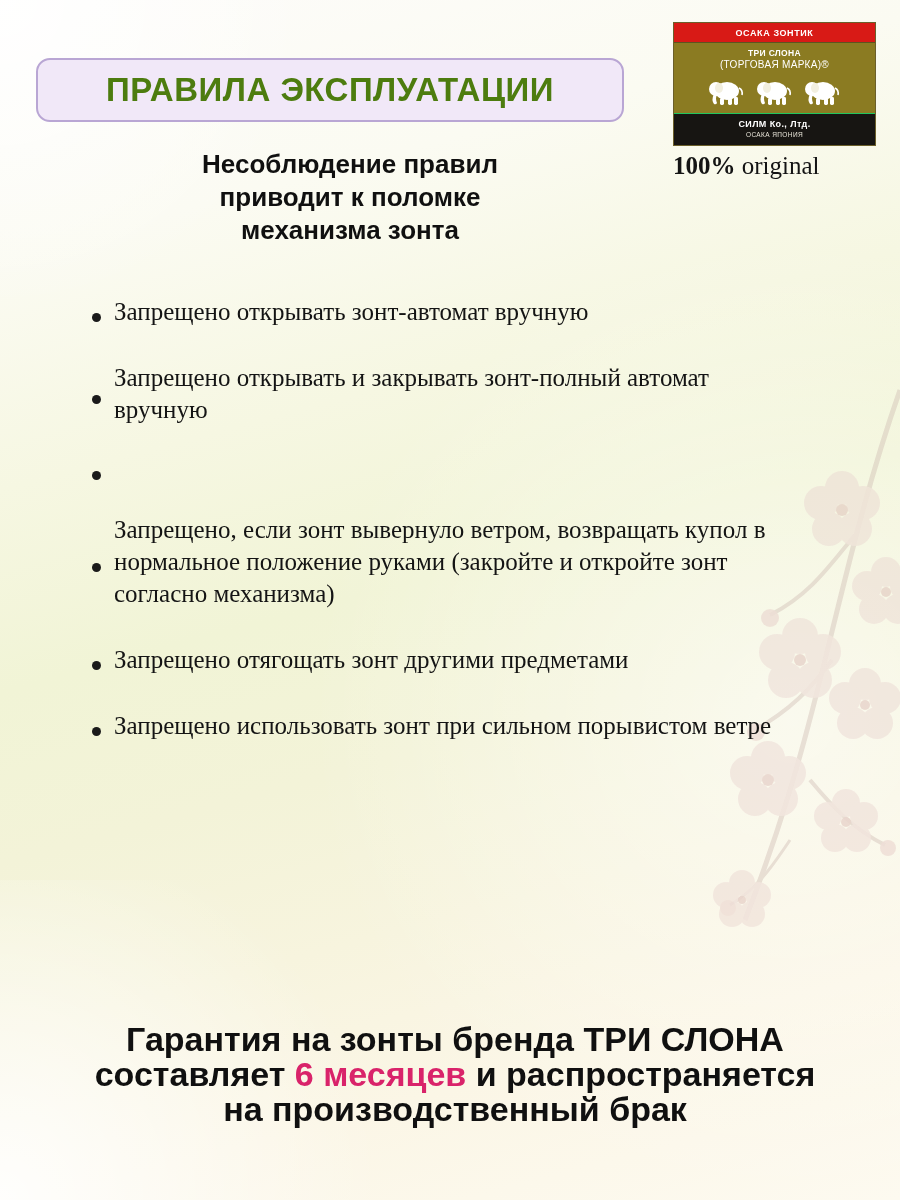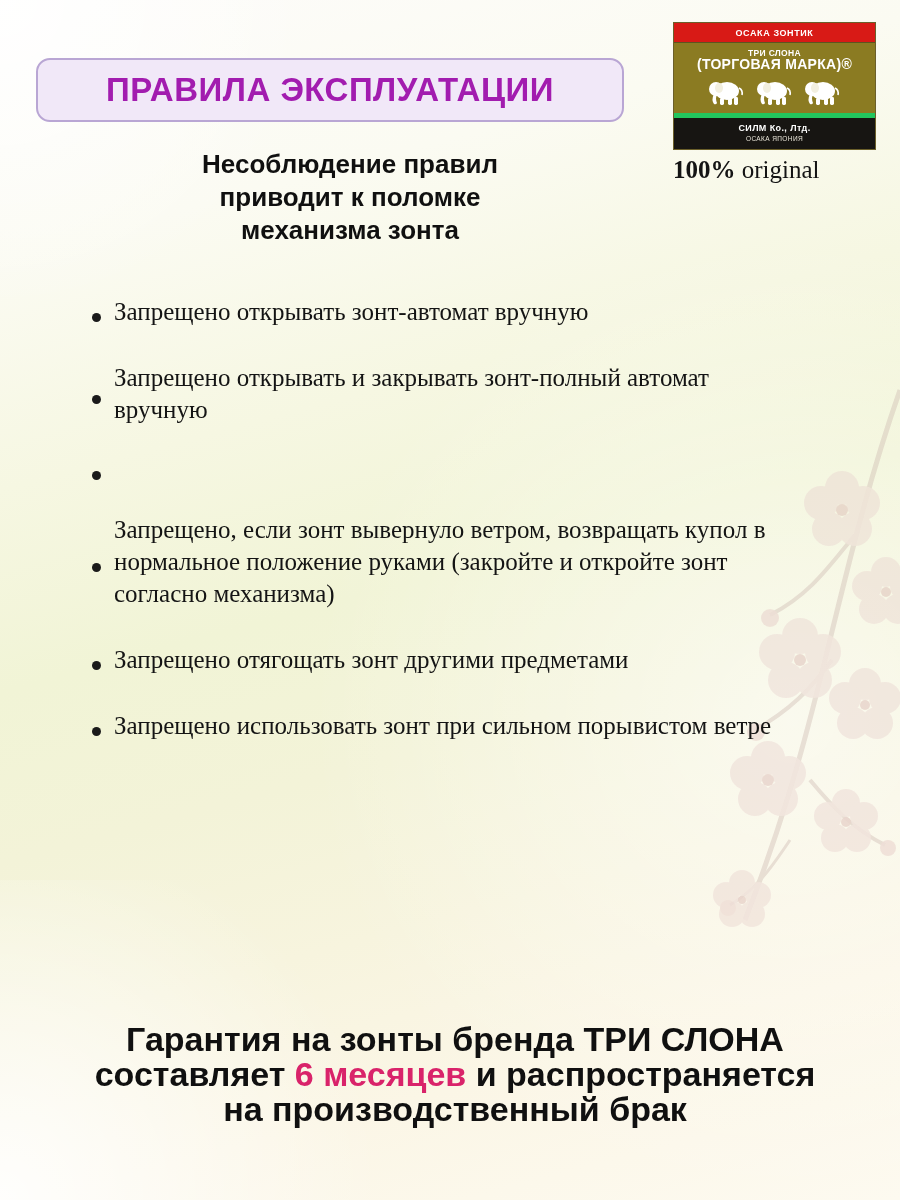--- a/index.html
+++ b/index.html
@@ -67,21 +67,21 @@
     background: #f1e8f8;
     display: flex;
     align-items: center;
     justify-content: center;
     box-sizing: border-box;
   }
   .title-box .title-text {
     font-size: 33px;
     font-weight: bold;
     letter-spacing: 0.5px;
-    color: #a21caf;
+    color: #4d7c0f;
     font-family: "Liberation Sans", sans-serif;
   }
 
   
   .brand-label {
     position: absolute;
     right: 24px;
     top: 22px;
     width: 203px;
   }
@@ -108,38 +108,38 @@
   }
   .brand-mid .m1 {
     color: #ffffff;
     font-size: 8.5px;
     font-weight: bold;
     letter-spacing: 0.3px;
     line-height: 11px;
   }
   .brand-mid .m2 {
     color: #ffffff;
-    font-size: 14px;
-    font-weight: bold;
+    font-size: 10px;
+    font-weight: normal;
     letter-spacing: 0.3px;
     line-height: 11px;
   }
   .elephants {
     display: flex;
     justify-content: center;
     align-items: flex-end;
     gap: 8px;
     padding: 5px 0 6px 0;
     background: #8b7b22;
   }
   .brand-bottom {
     background: #171512;
     text-align: center;
     padding: 5px 0 6px 0;
-    border-top: 5px solid #22c55e;
+    border-top: 1px solid #22c55e;
   }
   .brand-bottom .b1 {
     color: #ffffff;
     font-size: 9px;
     font-weight: bold;
     letter-spacing: 0.4px;
     line-height: 11px;
   }
   .brand-bottom .b2 {
     color: #e8e4d8;

